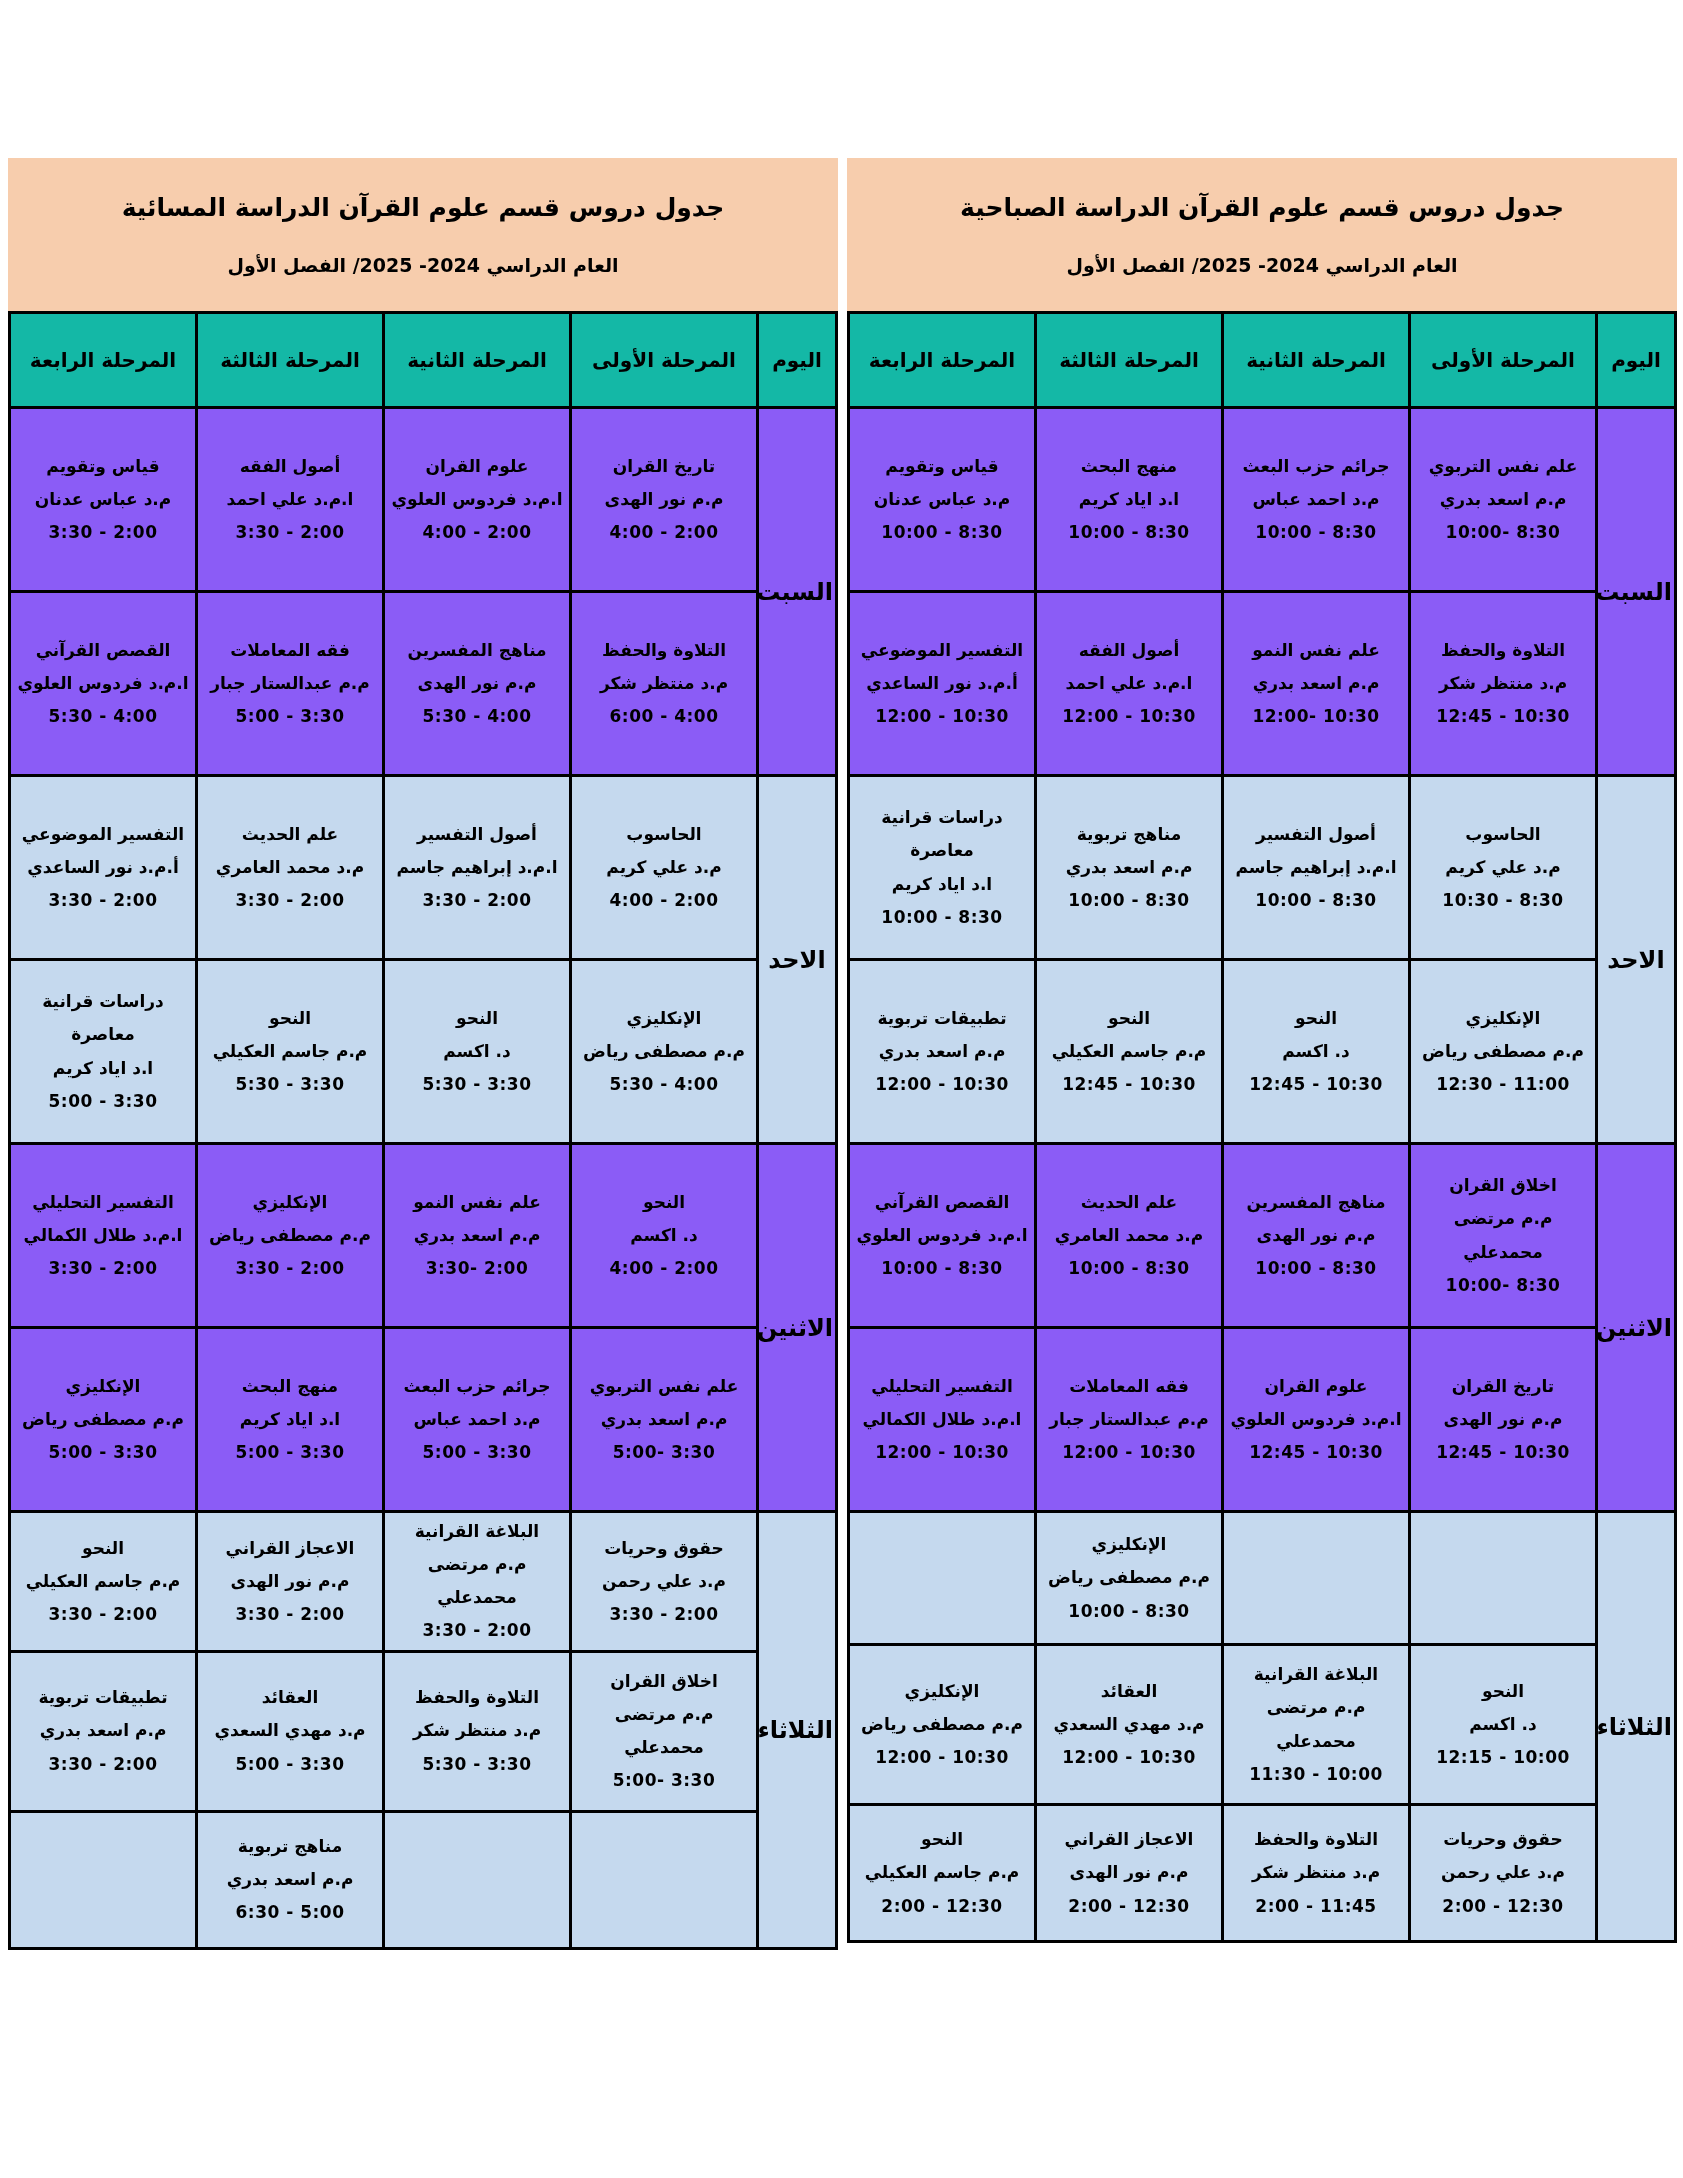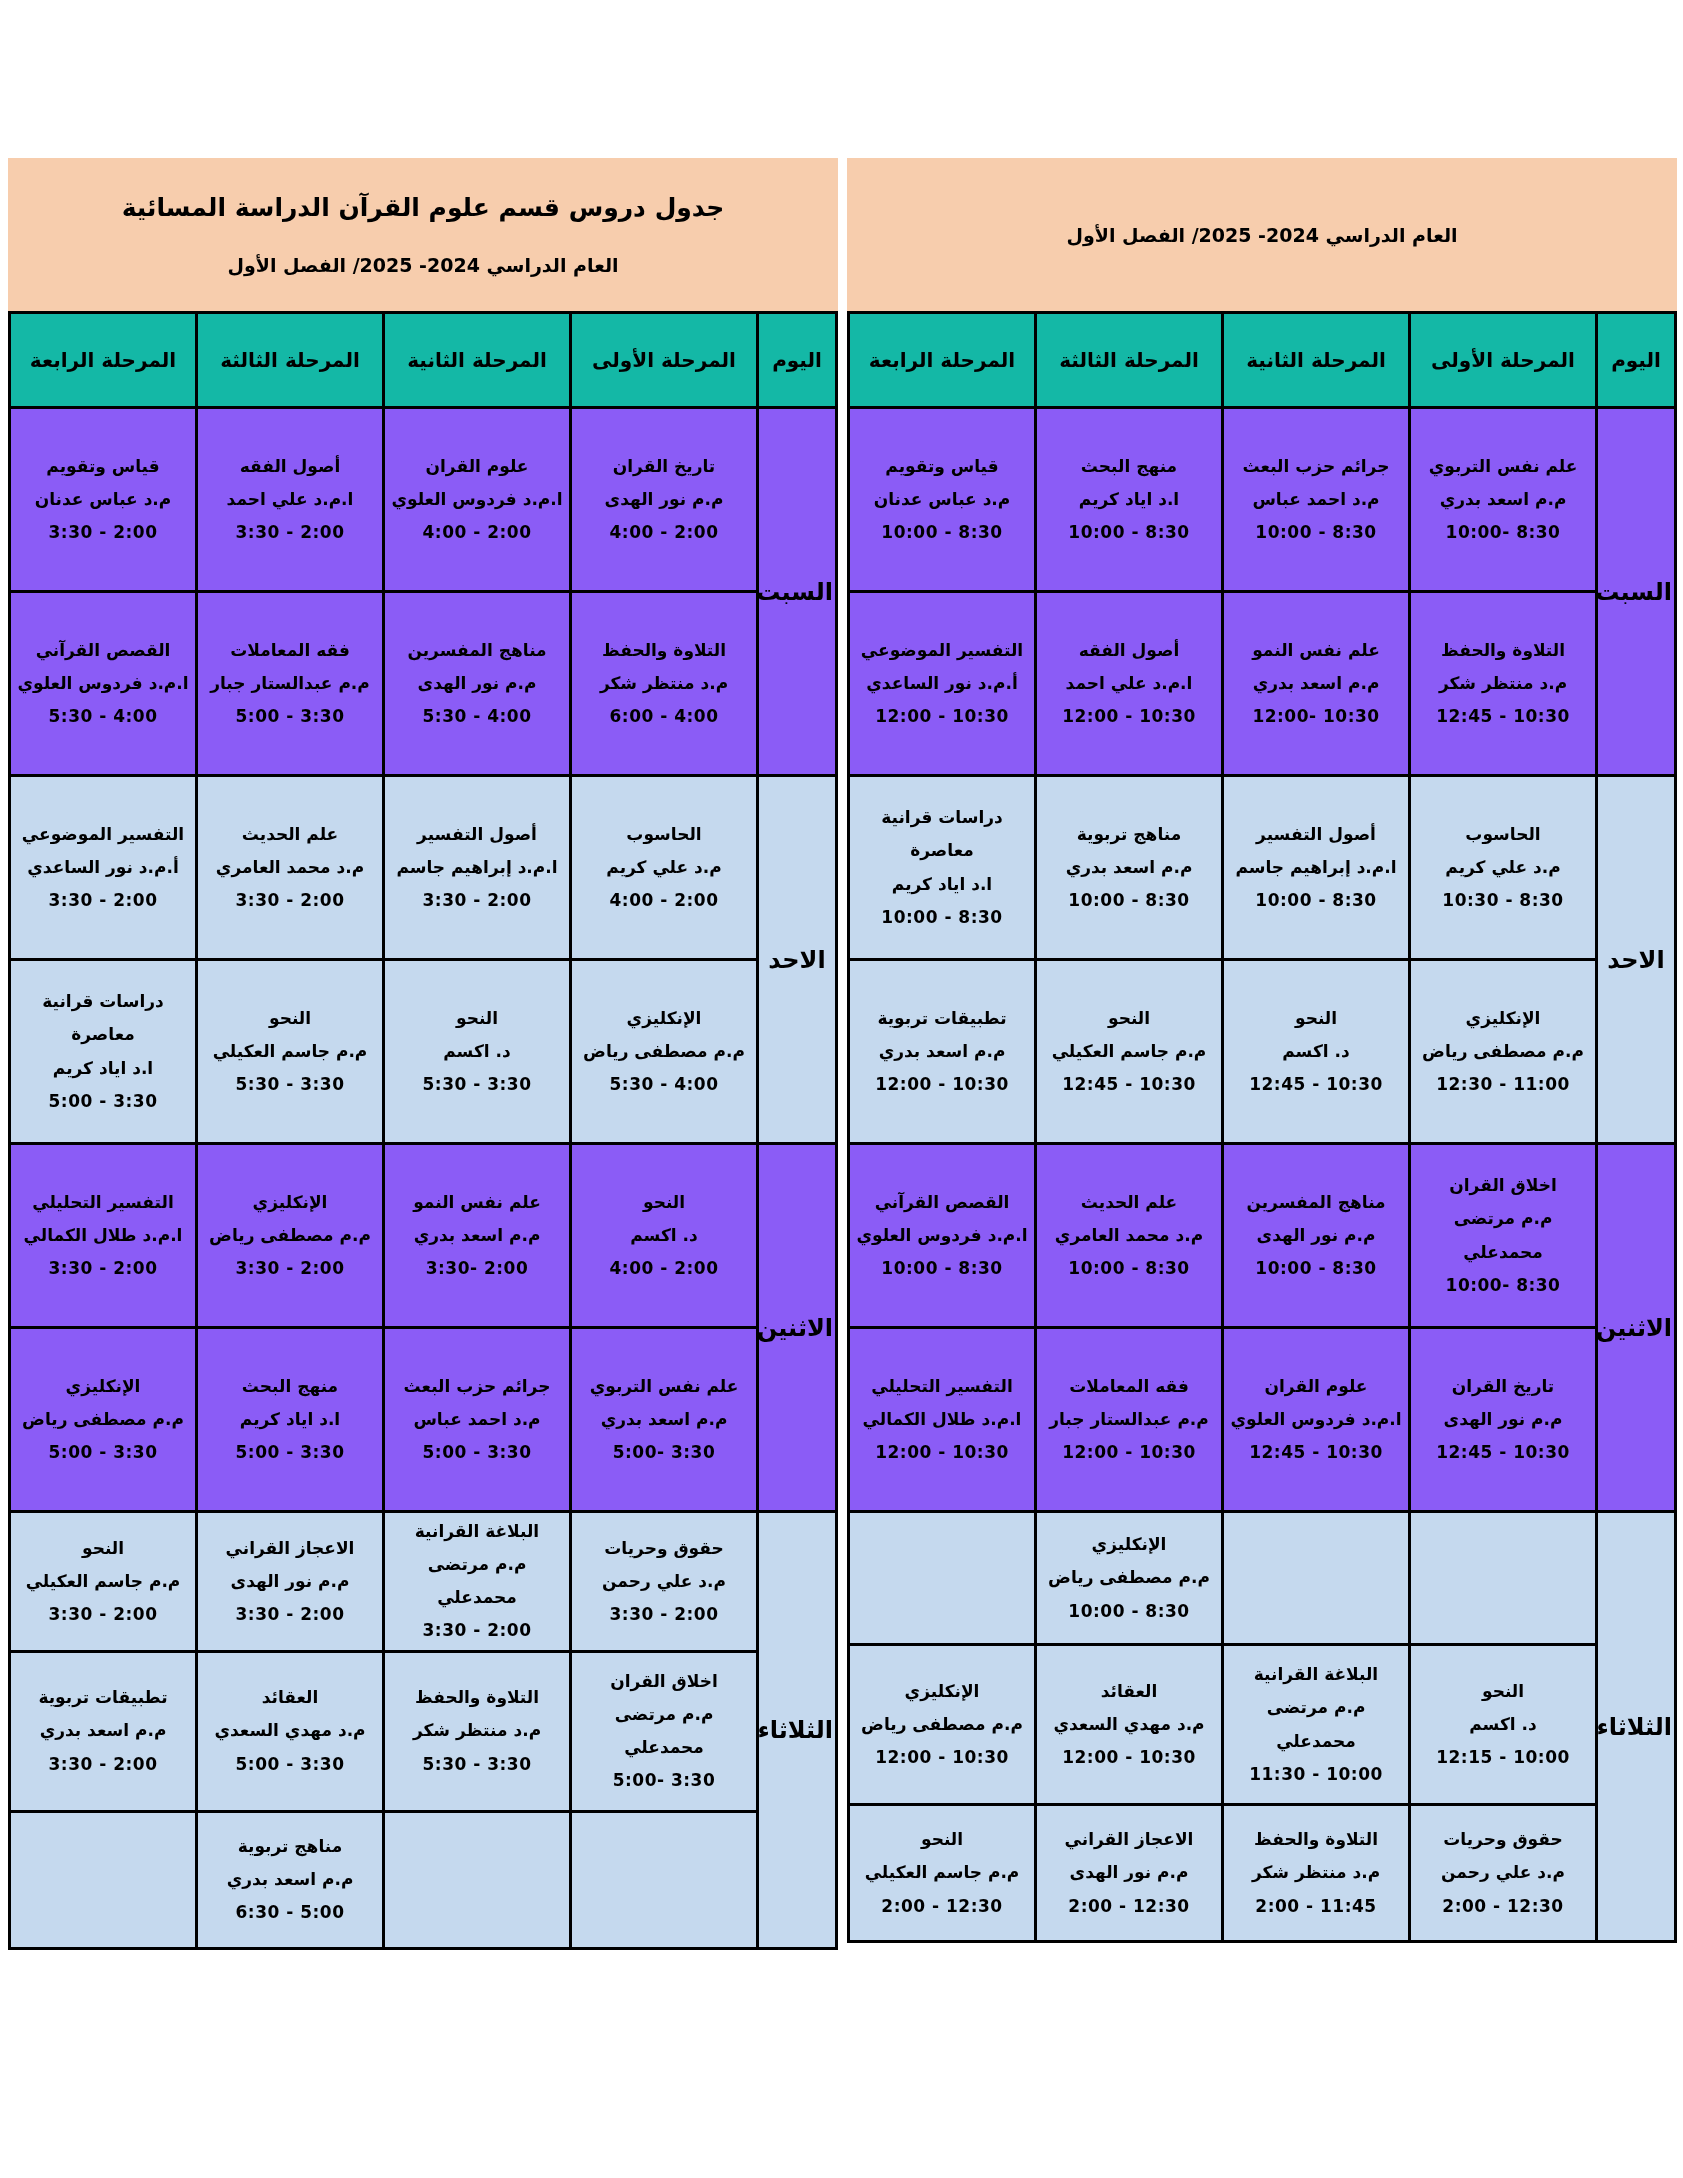--- a/index.html
+++ b/index.html
@@ -45,20 +45,21 @@
   .blue{background:#c5d9ee;}
 
   .cl{display:block;}
   .cl.time{letter-spacing:0.5px;}
 </style>
 </head>
 <body>
 
 <div class="tbl-wrap" id="morning-wrap">
   <div class="title-band">
+    <div class="title-line1">جدول دروس قسم علوم القرآن الدراسة الصباحية</div>
     <div class="title-line2">العام الدراسي 2024- 2025/ الفصل الأول</div>
   </div>
   <table class="sched">
     <colgroup>
         <col class="daycol">
         <col class="stagecol">
         <col class="stagecol">
         <col class="stagecol">
         <col class="stagecol">
       </colgroup>

